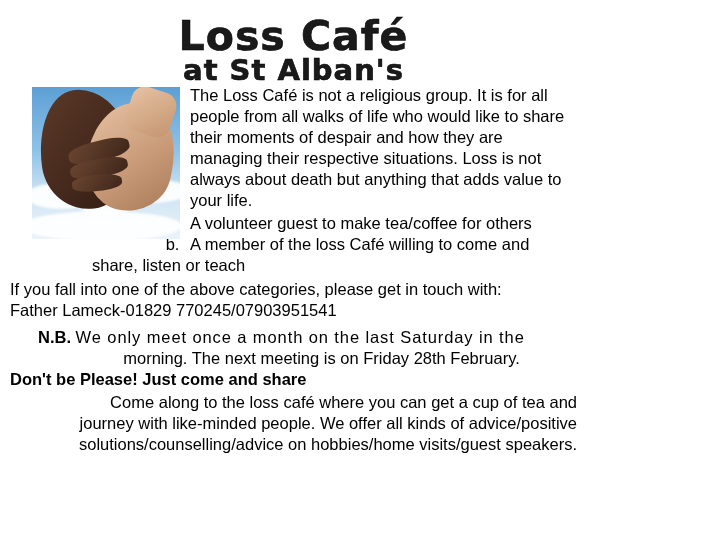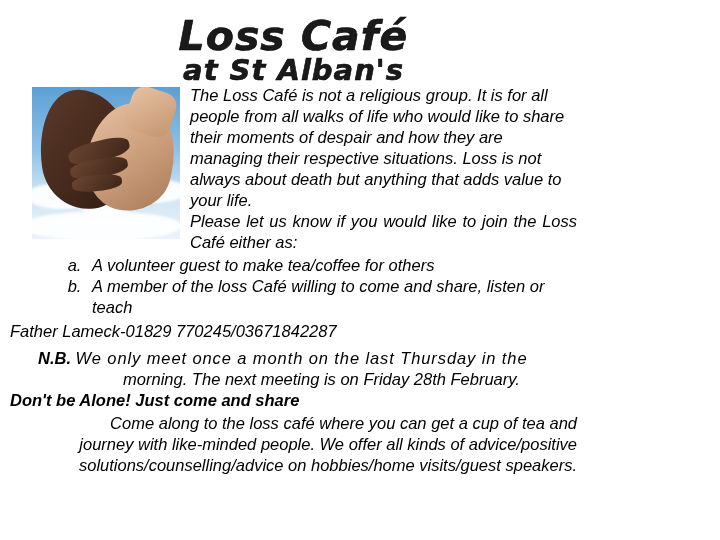--- a/index.html
+++ b/index.html
@@ -13,21 +13,20 @@
     overflow: hidden;
     font-family: "Liberation Sans", sans-serif;
     color: #000000;
   }
   .poster {
     position: relative;
     width: 587px;
     height: 540px;
     box-sizing: border-box;
     padding: 6px 10px 8px 10px;
-    font-style: italic;
   }
 
   
   .title-block {
     text-align: center;
     line-height: 1.02;
     padding-top: 10px;
   }
   .title-line {
     font-family: "DejaVu Sans", sans-serif;
@@ -172,38 +171,38 @@
       <div class="cloud c4"></div>
       <div class="hand hand-dark"></div>
       <div class="hand hand-light"></div>
       <div class="wrist"></div>
       <div class="finger f1"></div>
       <div class="finger f2"></div>
       <div class="finger f3"></div>
     </div>
 
     <p class="para p1">The Loss Café is not a religious group. It is for all people from all walks of life who would like to share their moments of despair and how they are managing their respective situations. Loss is not always about death but anything that adds value to your life.</p>
-    <p class="para">Please let us know if you would like to join the Loss Café either as:</p>
 
     <ol class="options">
       <li>A volunteer guest to make tea/coffee for others</li>
       <li>A member of the loss Café willing to come and share, listen or teach</li>
     </ol>
   </div>
 
   <div class="lower">
-    <p>Father Lameck-01829 770245/03671842287</p>
+    <p>If you fall into one of the above categories, please get in touch with:</p>
+    <p>Father Lameck-01829 770245/07903951541</p>
 
     <div class="nb-block">
       <span class="nb-label">N.B.</span>
-      <span class="nb-text">We only meet once a month on the last Thursday in the</span>
+      <span class="nb-text">We only meet once a month on the last Saturday in the</span>
       <span class="nb-second">morning.  The next meeting is on Friday 28th February.</span>
     </div>
 
-    <p class="bold-line">Don't be Alone! Just come and share</p>
+    <p class="bold-line">Don't be Please! Just come and share</p>
 
     <div class="tail">
       <p>Come along to the loss café where you can get a cup of tea and</p>
       <p> journey with like-minded people. We offer all kinds of advice/positive</p>
       <p>solutions/counselling/advice on hobbies/home visits/guest speakers.</p>
     </div>
   </div>
 
 </div>
 

